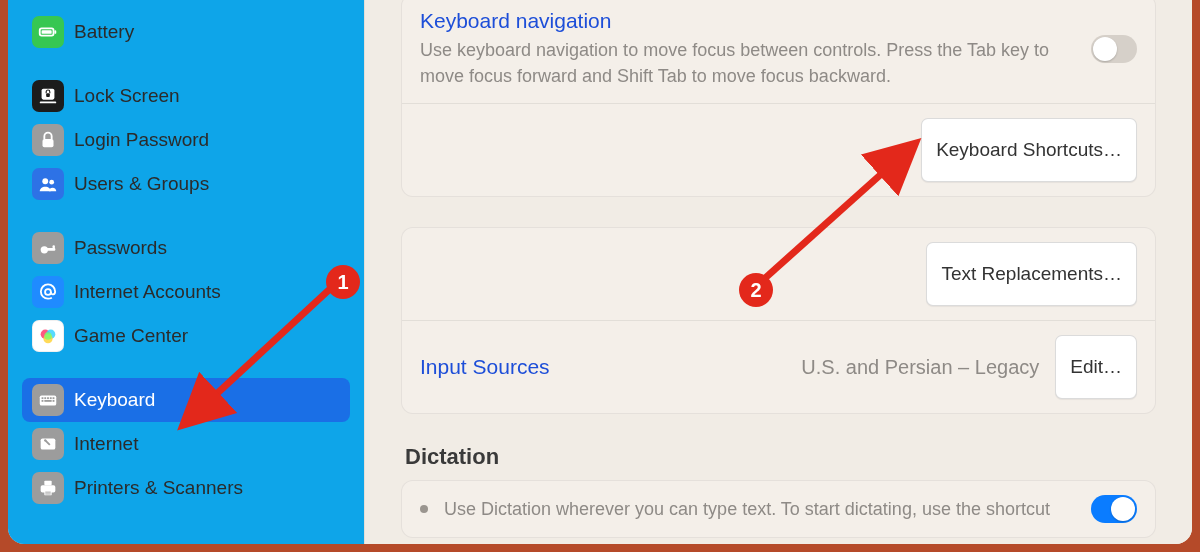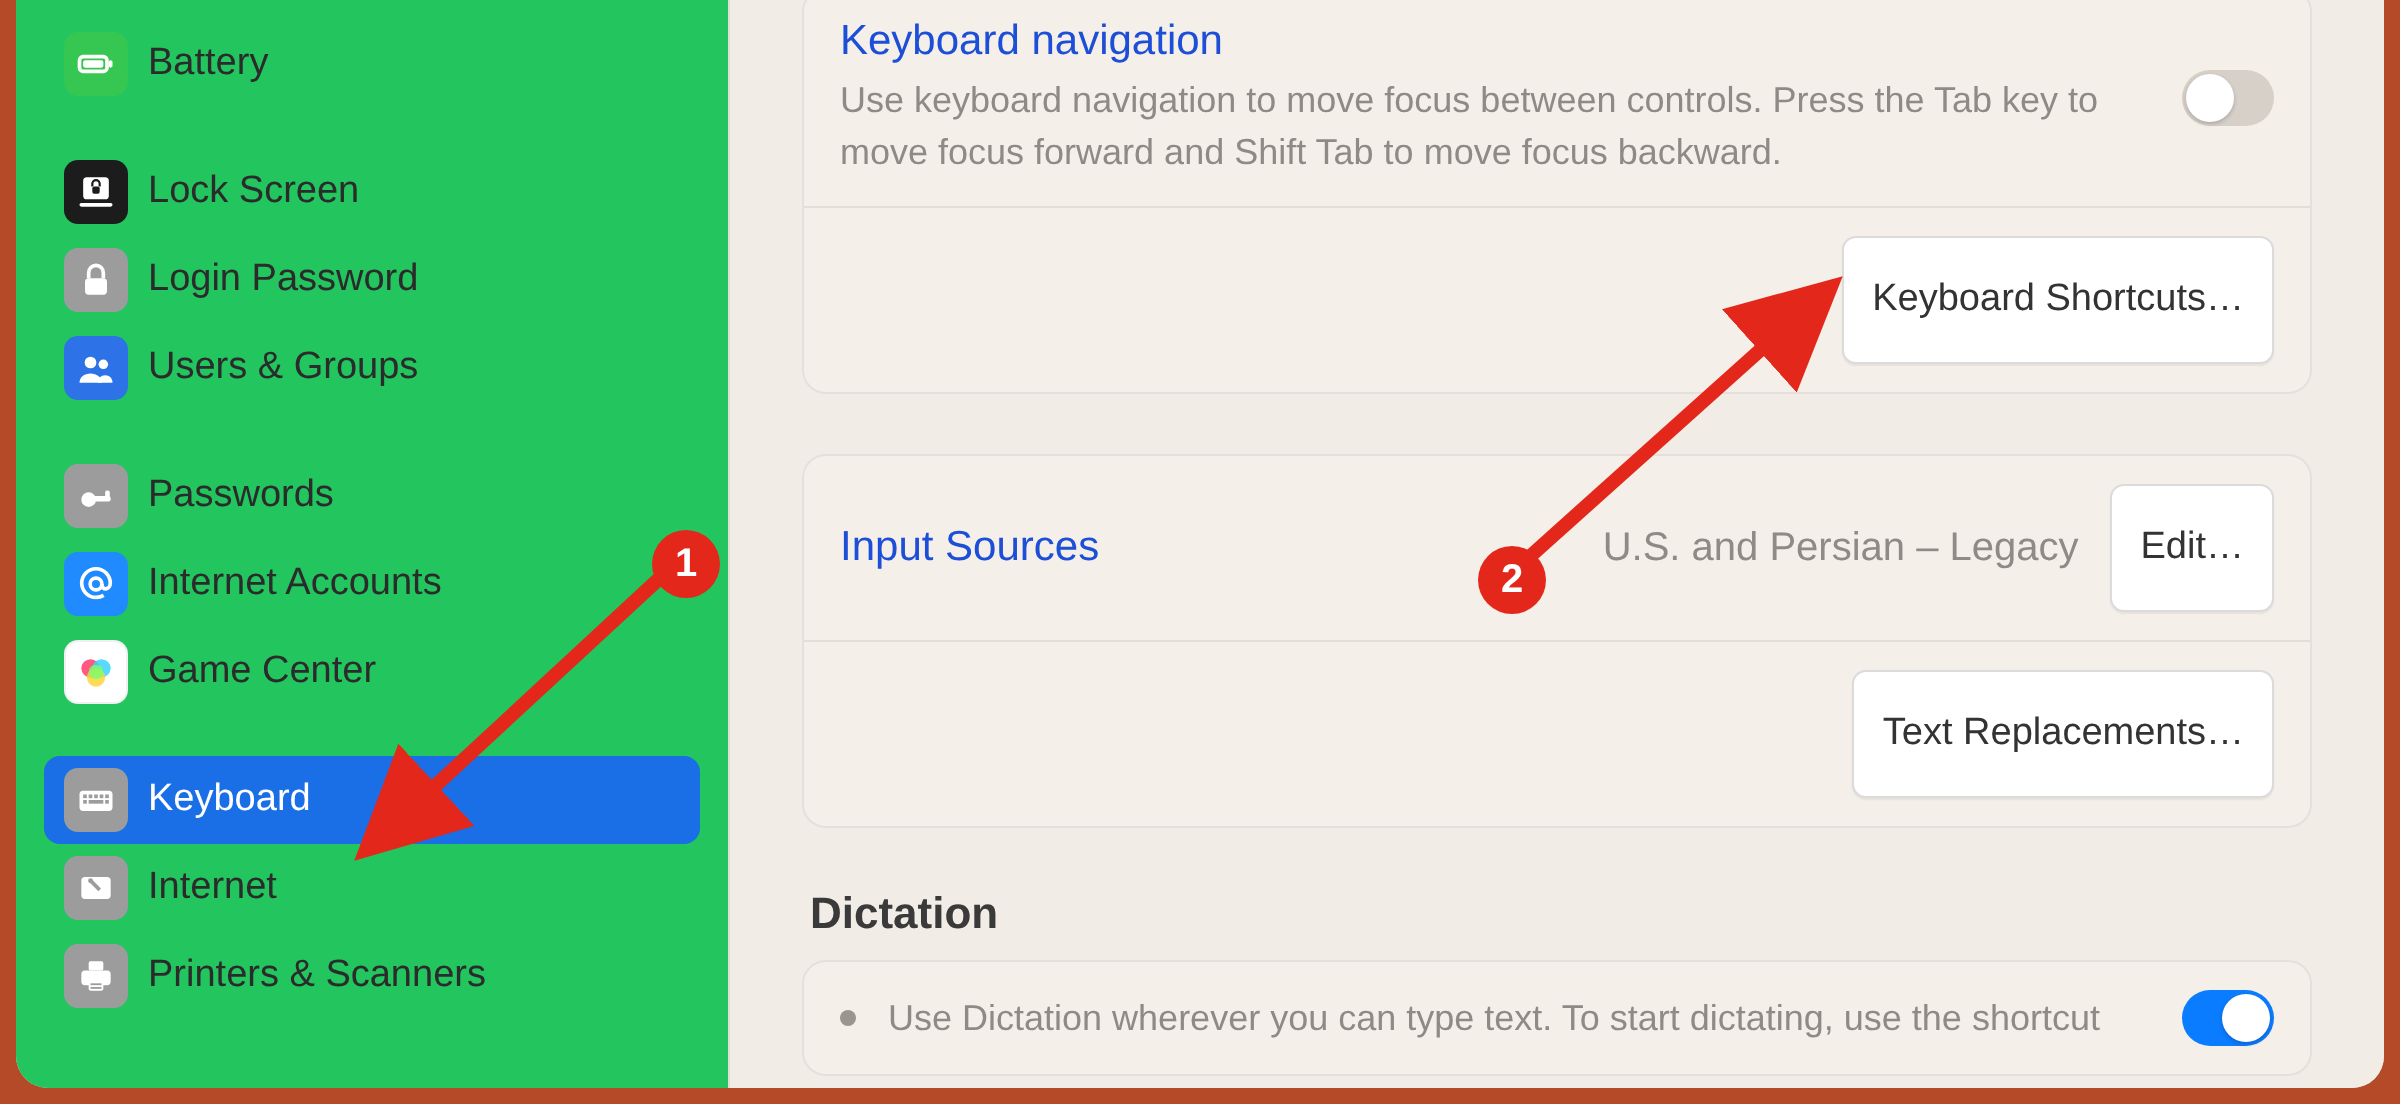--- a/index.html
+++ b/index.html
@@ -15,21 +15,21 @@
   .window {
     position: absolute;
     left: 8px; top: 0; right: 8px; bottom: 8px;
     background: #ede2d8;
     border-radius: 0 0 16px 16px;
     display: flex;
     overflow: hidden;
   }
   .sidebar {
     width: 356px;
-    background: #22c55e;
+    background: #0ea5e9;
     padding: 4px 14px 14px 14px;
     overflow: hidden;
   }
   .content {
     flex: 1;
     background: #f1ece5;
     padding: 0 36px 0 36px;
     border-left: 1px solid rgba(0,0,0,0.06);
     overflow: hidden;
   }
@@ -277,27 +277,27 @@
         <div class="toggle">
             <div class="knob"></div>
           </div>
       </div>
       <div class="panel-row" style="justify-content:flex-end">
         <button class="mac-button">Keyboard Shortcuts…</button>
       </div>
     </div>
 
     <div class="panel-card">
+      <div class="panel-row" style="justify-content:flex-end">
+        <button class="mac-button">Text Replacements…</button>
+      </div>
       <div class="panel-row">
         <div class="row-heading">Input Sources</div>
         <div class="secondary-value">U.S. and Persian – Legacy</div>
         <button class="mac-button">Edit…</button>
-      </div>
-      <div class="panel-row" style="justify-content:flex-end">
-        <button class="mac-button">Text Replacements…</button>
       </div>
     </div>
 
     <div class="section-title">Dictation</div>
     <div class="panel-card" style="margin-bottom:0">
       <div class="panel-row">
         <div style="flex:1;display:flex;align-items:center;gap:16px">
           <span style="width:8px;height:8px;background:#9a958f;border-radius:50%;flex-shrink:0"></span>
           <div class="row-sub" style="margin-top:0">Use Dictation wherever you can type text. To start dictating, use the shortcut</div>
         </div>

